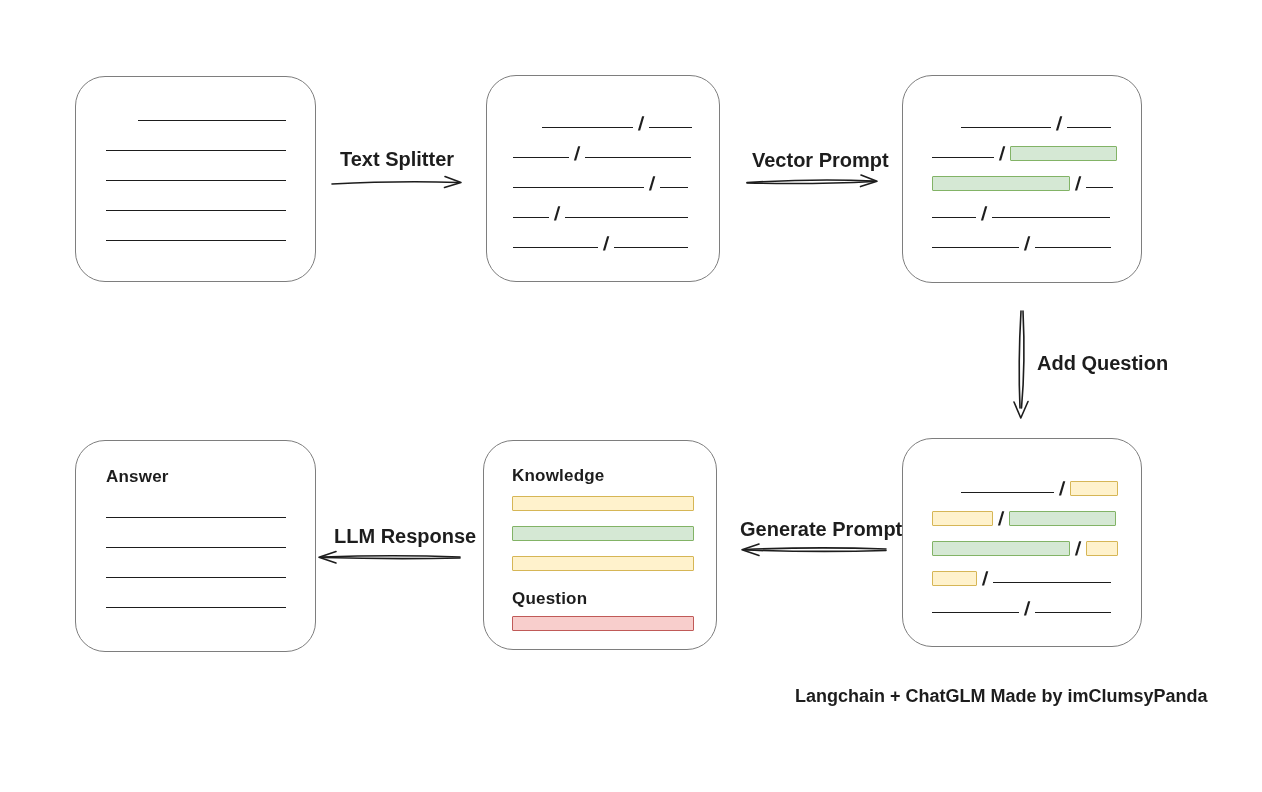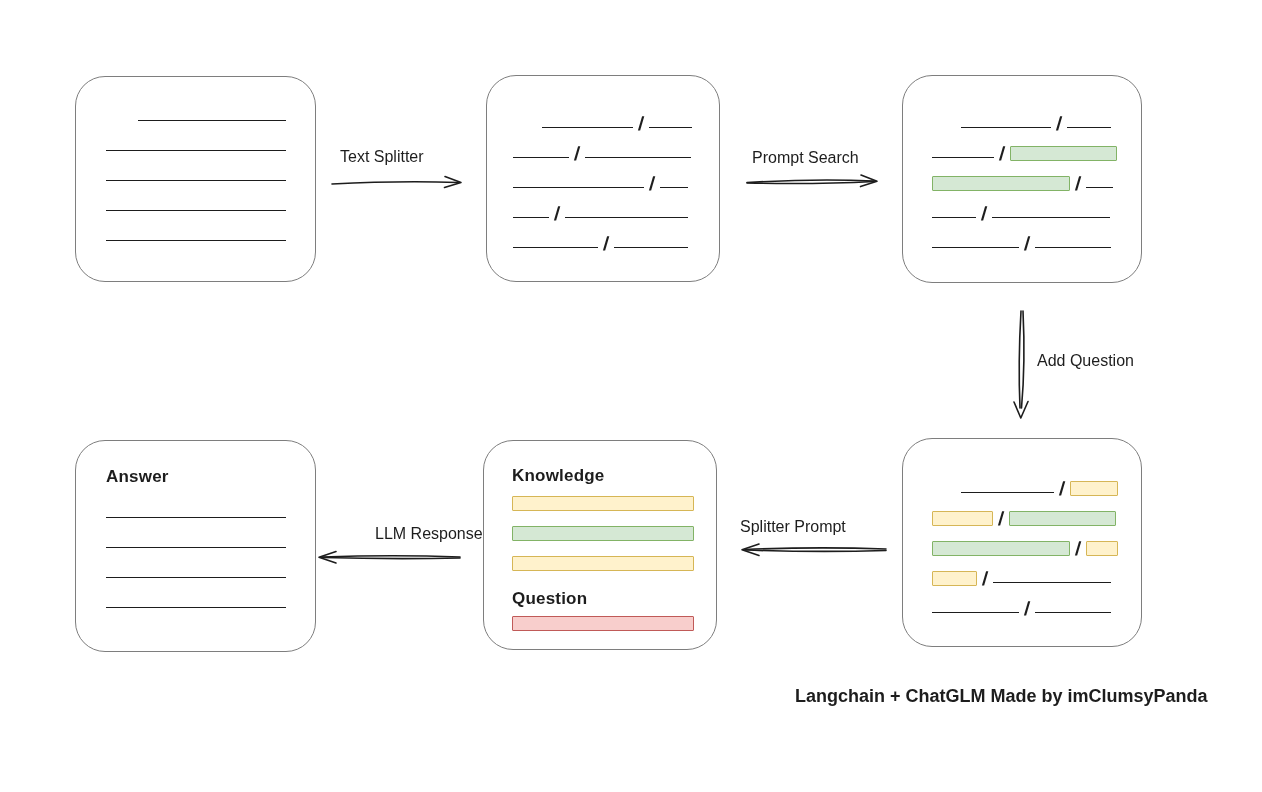--- a/index.html
+++ b/index.html
@@ -9,21 +9,21 @@
   .box{position:absolute;background:#fff;border:1.4px solid var(--box-border,#7e7e7e);border-radius:30px;box-sizing:border-box;}
 
   .rows .row{display:flex;align-items:flex-end;height:30px;}
   .seg{display:inline-block;box-sizing:border-box;}
   .seg.line{height:0;border-bottom:1.8px solid var(--line,#1d1d1d);}
   .seg.green{height:15px;background:var(--green-fill,#d5e8d4);border:1.5px solid var(--green-border,#82b366);margin-bottom:-3px;border-radius:1px;}
   .seg.yellow{height:15px;background:var(--yellow-fill,#fff2cc);border:1.5px solid var(--yellow-border,#d6b656);margin-bottom:-3px;border-radius:1px;}
   .slash{width:16px;text-align:center;font-size:19px;font-weight:600;line-height:15px;margin-bottom:-3px;transform:skewX(-6deg);color:var(--line,#1d1d1d);}
 
   .title{font-size:17px;font-weight:600;letter-spacing:.2px;}
-  .lbl{position:absolute;font-size:16px;font-weight:400;white-space:nowrap;}
+  .lbl{position:absolute;font-size:20px;font-weight:700;white-space:nowrap;}
   .caption{position:absolute;font-size:18px;font-weight:600;white-space:nowrap;}
 
   .bars .bar{width:182px;height:15px;box-sizing:border-box;border-radius:1px;margin-bottom:15px;}
   .bars .bar:last-child{margin-bottom:0;}
   .bar.yellow{background:var(--yellow-fill);border:1.5px solid var(--yellow-border);}
   .bar.green{background:var(--green-fill);border:1.5px solid var(--green-border);}
   .bar.red{background:var(--red-fill);border:1.5px solid var(--red-border);}
 
   svg.arrow{position:absolute;overflow:visible;}
   svg.arrow path{fill:none;stroke:var(--line,#1d1d1d);stroke-width:1.6;stroke-linecap:round;stroke-linejoin:round;}
@@ -178,38 +178,38 @@
     <path d="M2,15 Q70,11.5 128,13.5"></path>
     <path d="M115,7.5 L131,13.5 L114.5,18.5"></path>
   </svg>
   <div class="lbl" style="left:340px;top:148px;">Text Splitter</div>
 
   <svg class="arrow" style="left:744px;top:168px;" width="146" height="24" viewBox="0 0 146 24">
     <path d="M3,14.5 Q70,10.5 130,13"></path>
     <path d="M3,15 Q70,16.5 130,13.5"></path>
     <path d="M117,7 L133,13.2 L116.5,18.6"></path>
   </svg>
-  <div class="lbl" style="left:752px;top:149px;">Prompt Search</div>
+  <div class="lbl" style="left:752px;top:149px;">Vector Prompt</div>
 
   <svg class="arrow" style="left:1007px;top:308px;" width="30" height="116" viewBox="0 0 30 116">
     <path d="M14,3 Q11,55 13,100"></path>
     <path d="M16,3 Q18.5,55 14.5,100"></path>
     <path d="M7,94 L13.8,110 L21,93.5"></path>
   </svg>
   <div class="lbl" style="left:1037px;top:352px;">Add Question</div>
 
   <svg class="arrow" style="left:737px;top:537px;" width="152" height="24" viewBox="0 0 152 24">
     <path d="M149,12 Q80,9.5 8,12.5"></path>
     <path d="M149,13.5 Q80,15.5 8,13"></path>
     <path d="M22,7 L5,12.8 L22,18.5"></path>
   </svg>
-  <div class="lbl" style="left:740px;top:518px;">Splitter Prompt</div>
+  <div class="lbl" style="left:740px;top:518px;">Generate Prompt</div>
 
   <svg class="arrow" style="left:314px;top:544px;" width="150" height="24" viewBox="0 0 150 24">
     <path d="M146,13 Q80,10.5 8,13"></path>
     <path d="M146,14 Q80,15.5 8,13.5"></path>
     <path d="M22,7.5 L5,13.2 L22,19"></path>
   </svg>
-  <div class="lbl" style="left:334px;top:525px;margin-left:41px;">LLM Response</div>
+  <div class="lbl" style="left:334px;top:525px;">LLM Response</div>
 
   <div class="caption" style="left:783px;top:686px;margin-left:12px;">Langchain + ChatGLM Made by imClumsyPanda</div>
 
 </div>
 
 </body></html>

